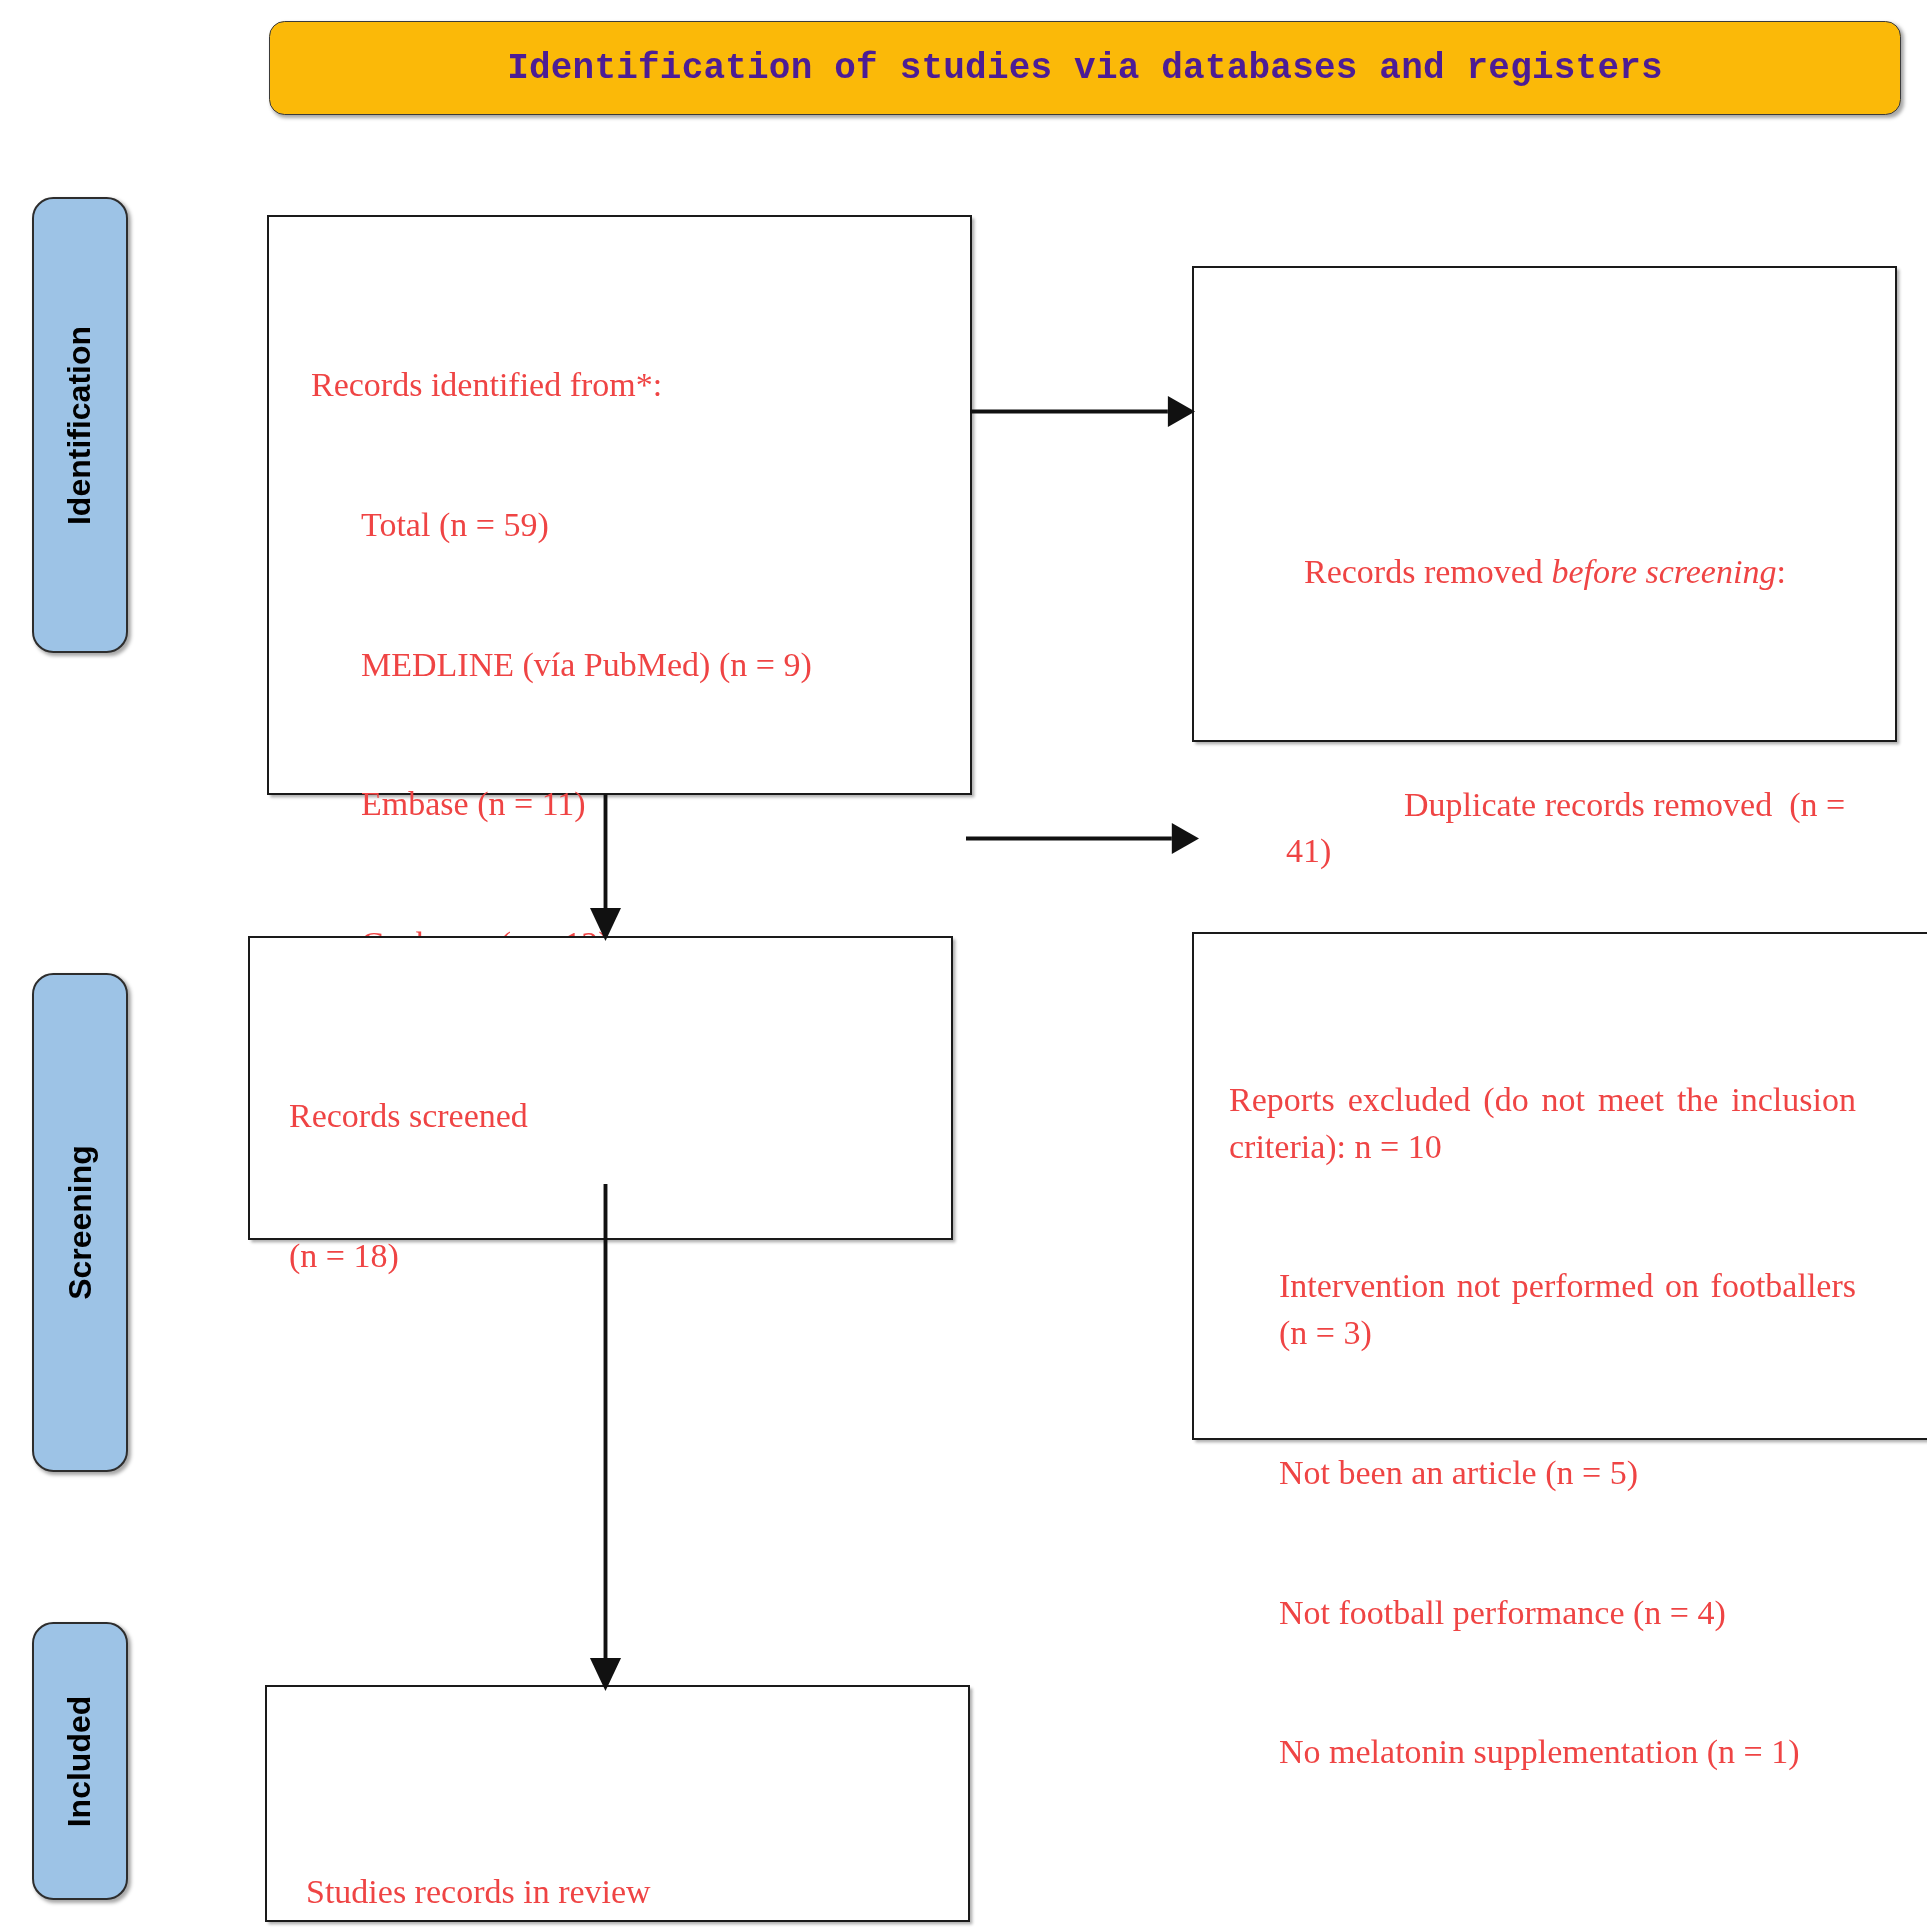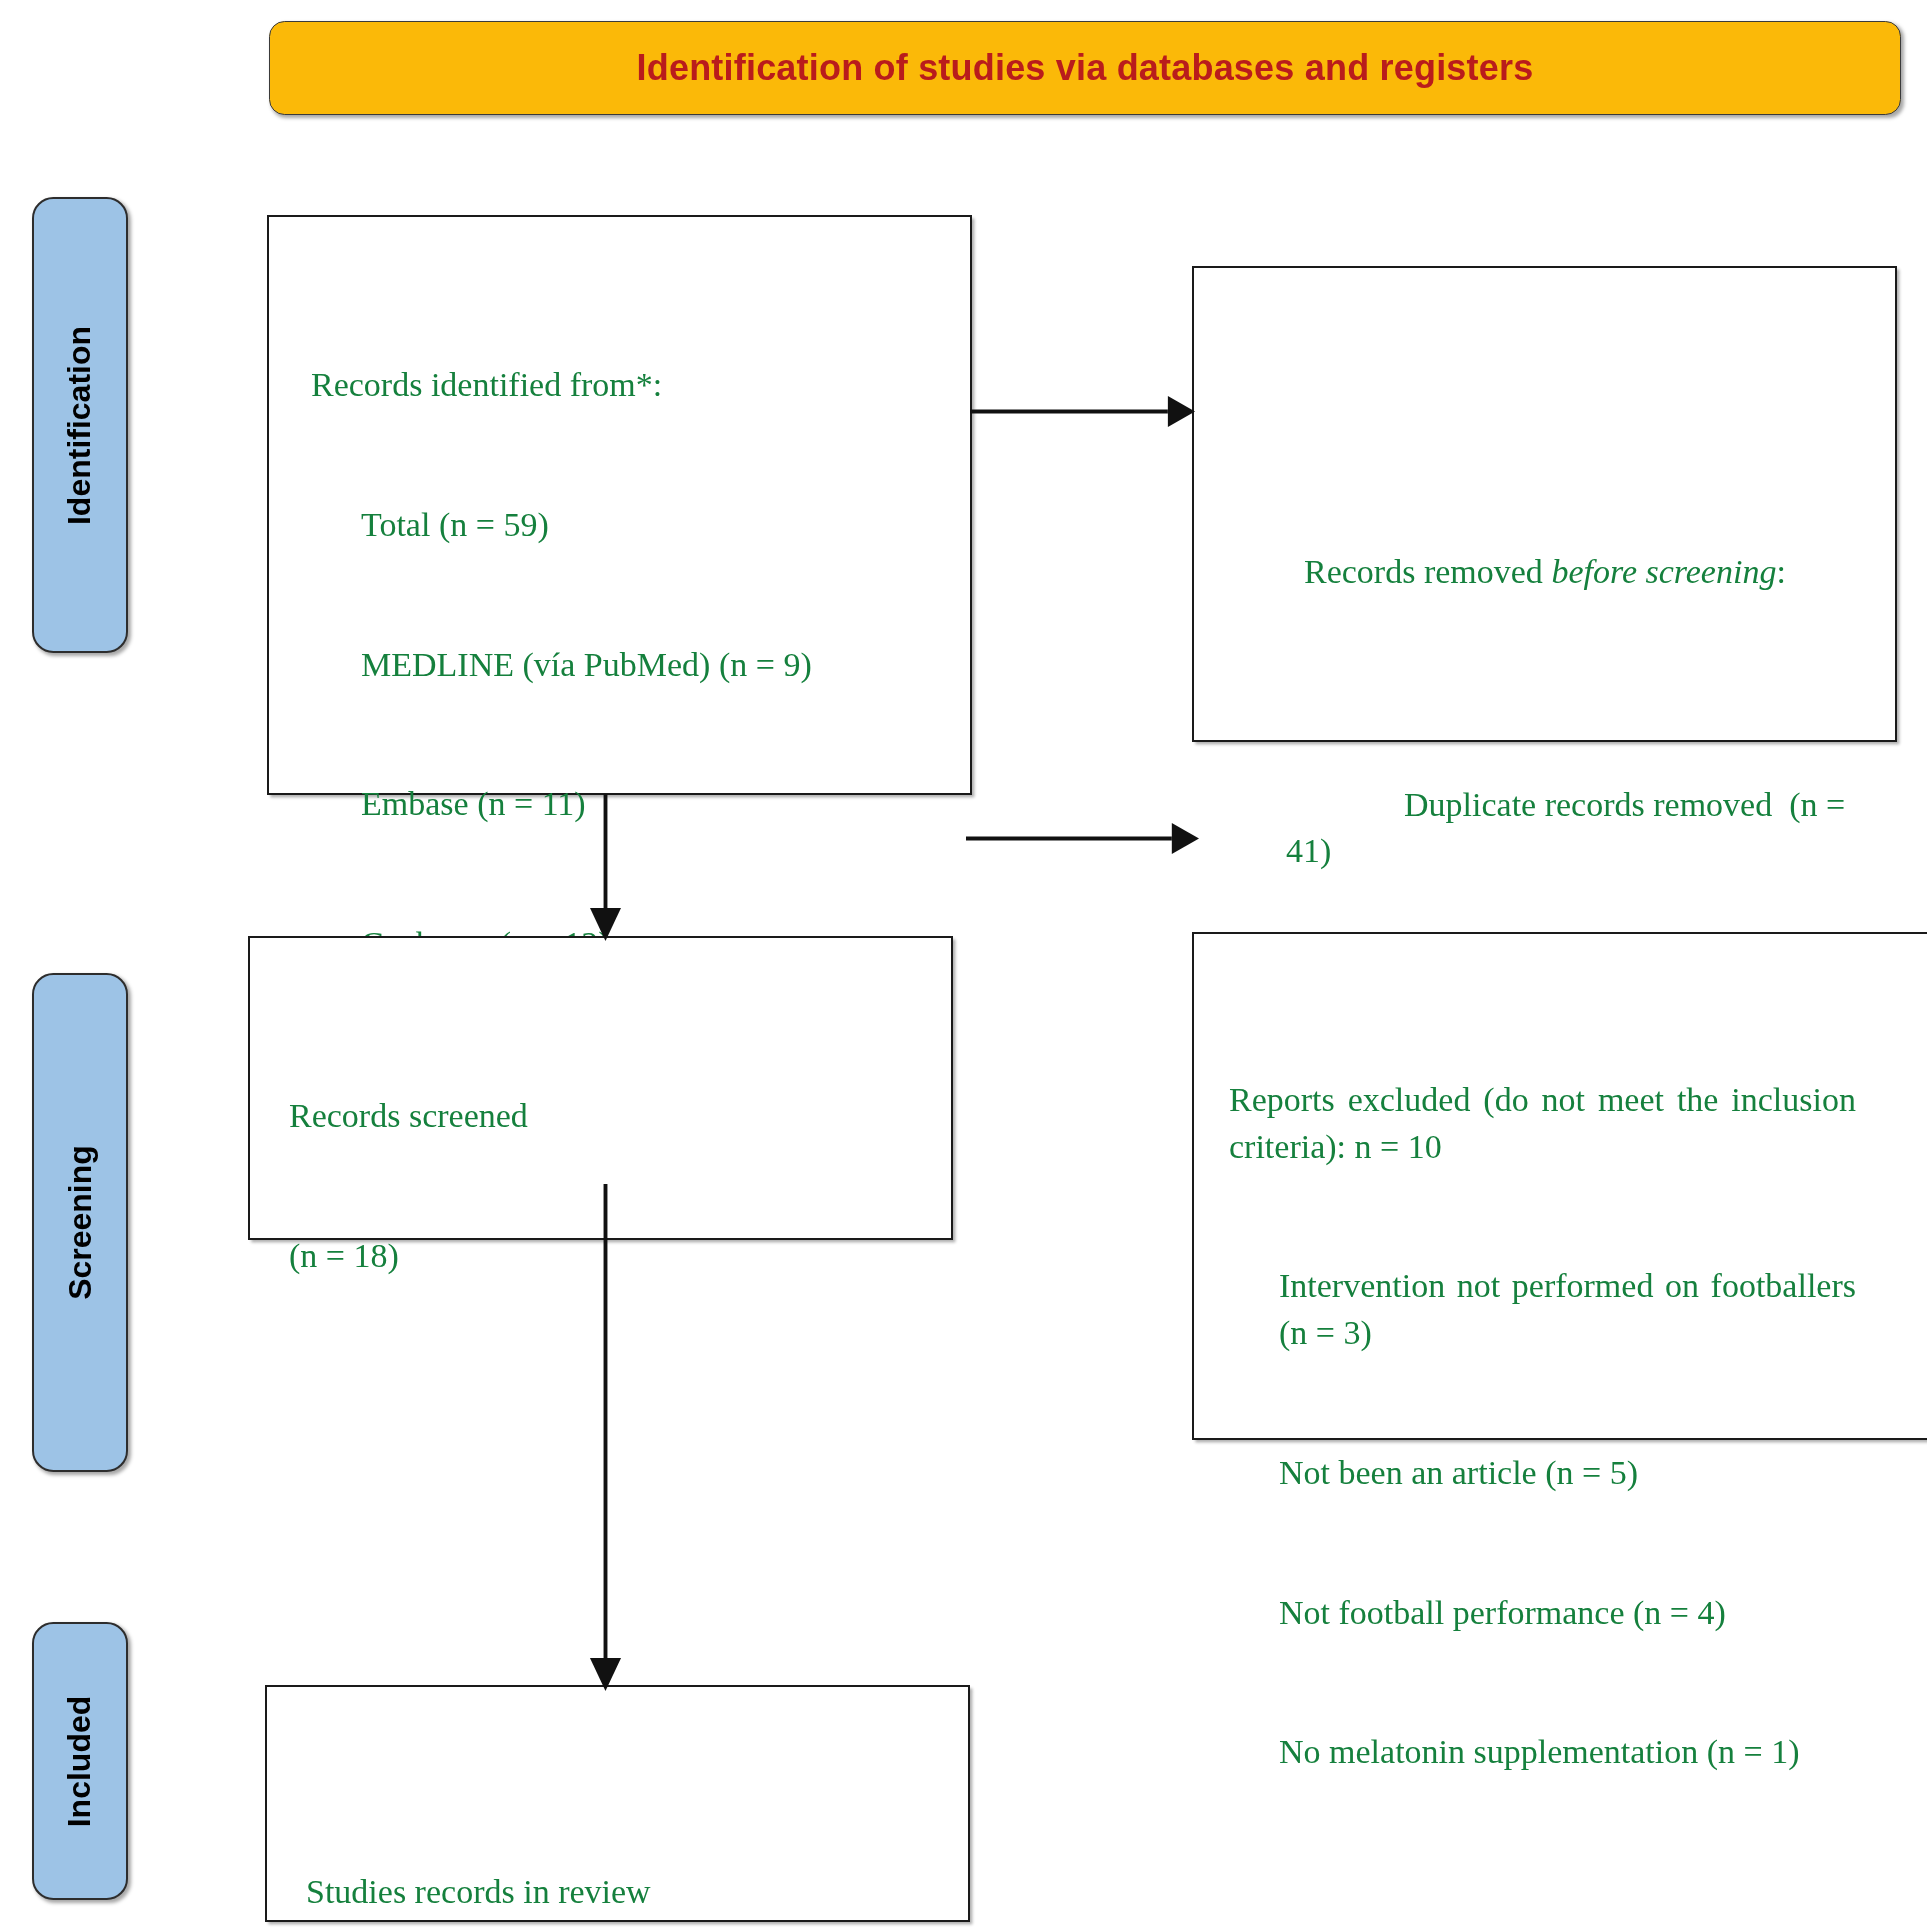--- a/index.html
+++ b/index.html
@@ -28,24 +28,24 @@
     height: 92px;
     background: #FBB908;
     border: 1.9px solid #3a3a3a;
     border-radius: 15.5px;
     box-shadow: 2.9px 2.9px 3.9px rgba(0,0,0,0.35);
     display: flex;
     align-items: center;
     justify-content: center;
   }
   .header-banner-text {
-    font-family: Liberation Sans, sans-serif;
+    font-family: Liberation Mono, monospace;
     font-weight: bold;
     font-size: 36px;
-    color: #b91c1c;
+    color: #4c1d95;
     letter-spacing: 0.2px;
     text-align: right;
   }
 
   
   .stage-bar {
     position: absolute;
     background: #9DC3E6;
     border: 2.9px solid #2d2d2d;
     border-radius: 21.3px;
@@ -72,21 +72,21 @@
     background: #ffffff;
     border: 2.9px solid #1a1a1a;
     box-shadow: 2.9px 2.9px 2.9px rgba(0,0,0,0.32);
     box-sizing: border-box;
   }
   .box-text {
     position: absolute;
     font-family: "Liberation Serif", "DejaVu Serif", serif;
     font-size: 34px;
     line-height: 1.37;
-    color: #15803d;
+    color: #ef4444;
     white-space: pre-wrap;
   }
   .box-text .indent { display: inline-block; width: 50px; }
   .box-text em { font-style: italic; }
   .justified { text-align: justify; text-align-last: left; }
 
   #box-identified      { left: 267px;  top: 215px;  width: 705px;  height: 580px; }
   #box-identified .box-text { left: 42px; top: 52px; right: 13.6px; }
 
   #box-removed         { left: 1192px; top: 234px;  width: 705px;  height: 476px; margin-top: 32px; }

